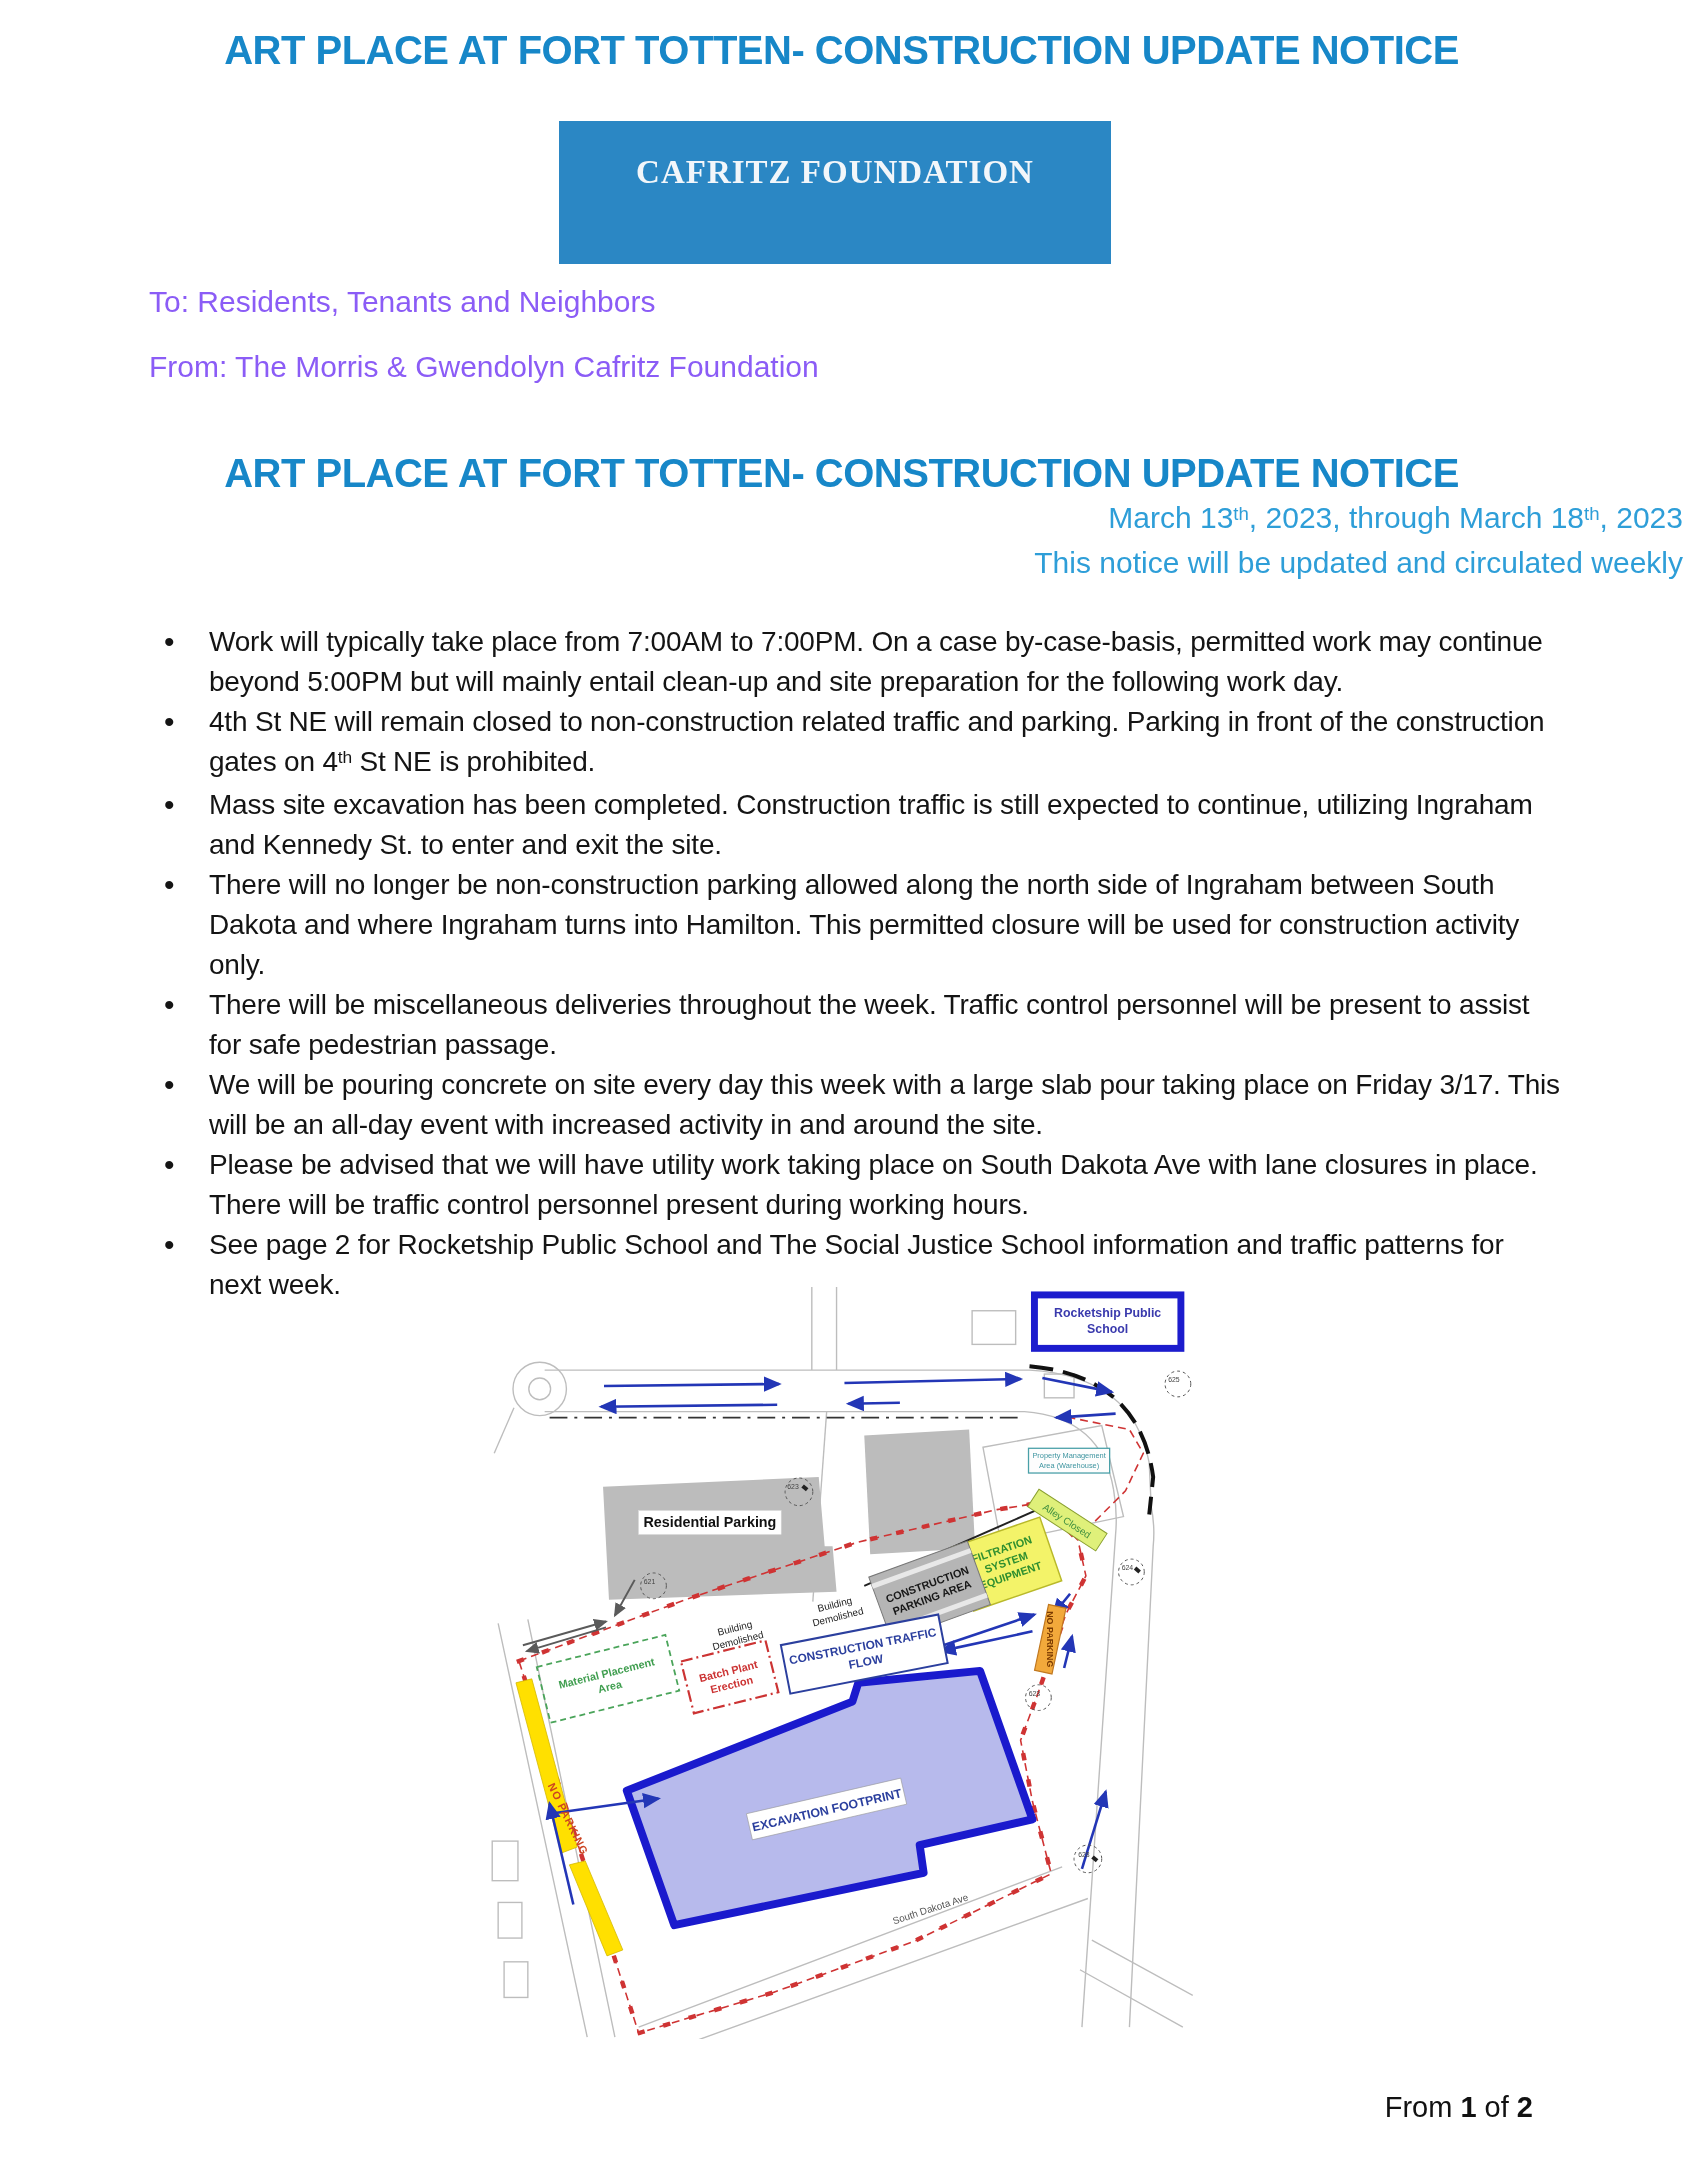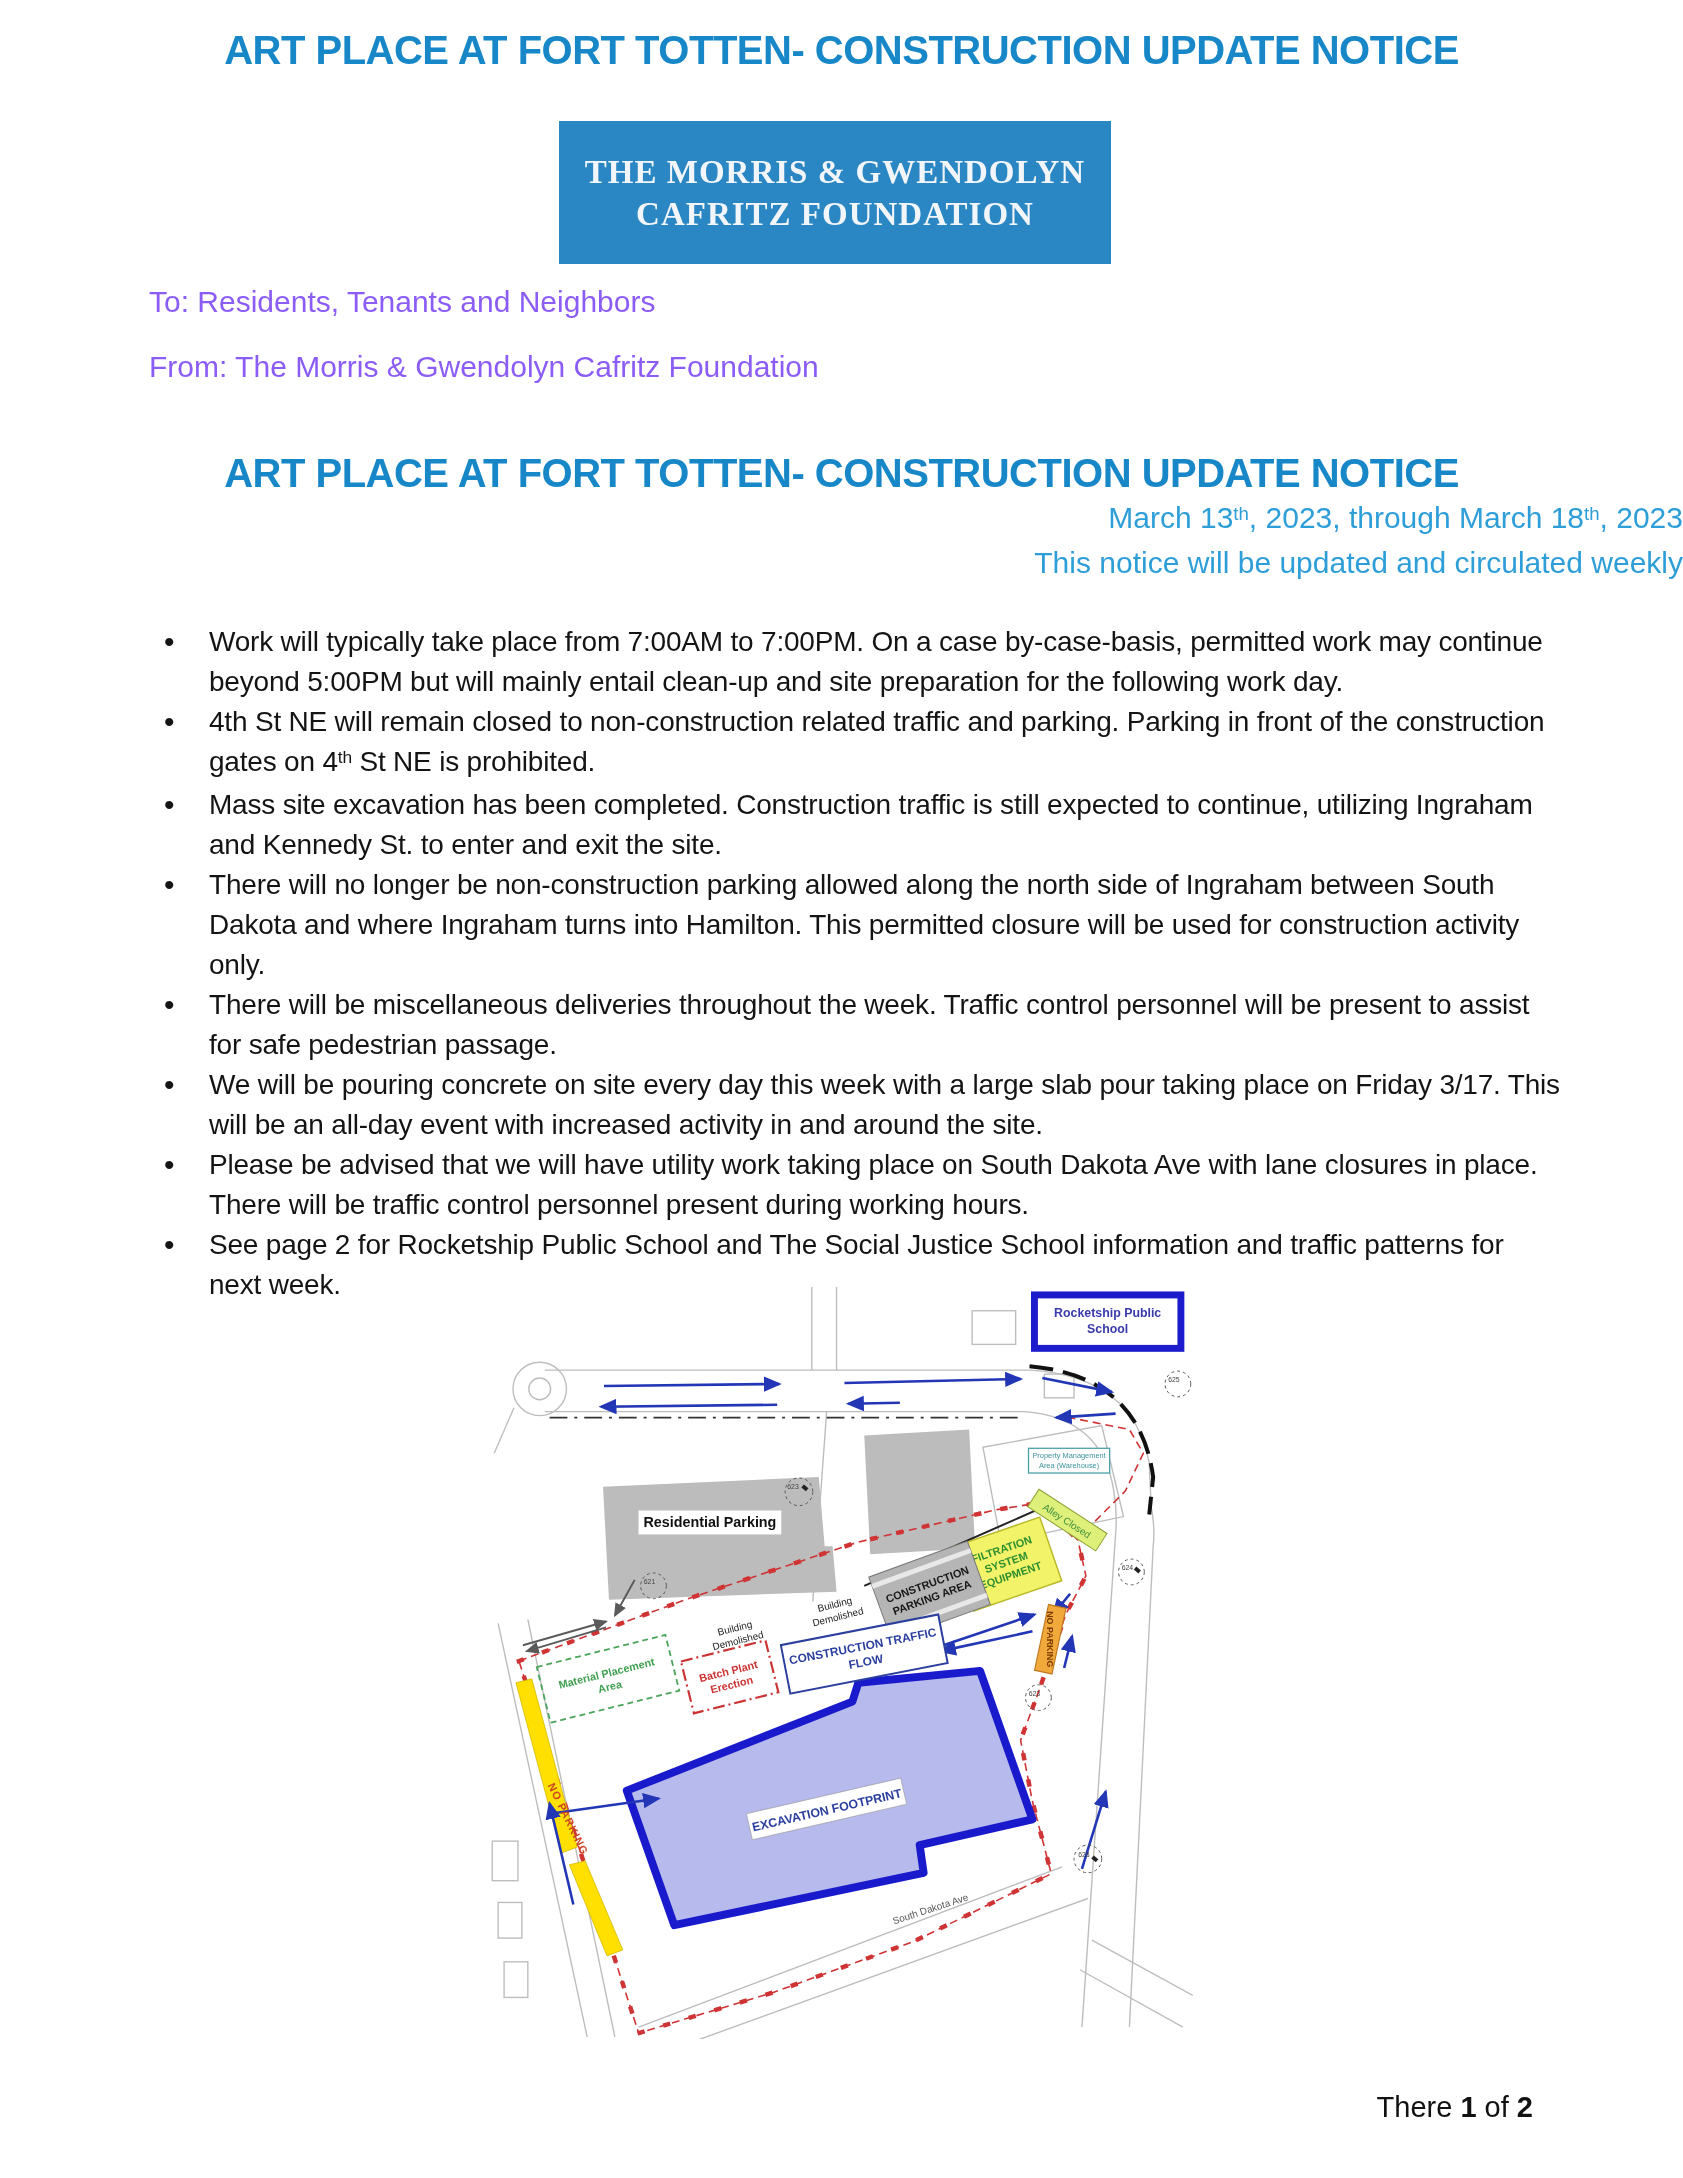--- a/index.html
+++ b/index.html
@@ -45,21 +45,20 @@
   .footer { top:2091px; right:150px; font-size:29px; color:#111; }
   .footer b { font-weight:bold; }
   svg text { font-family:"Liberation Sans", sans-serif; }
 </style>
 </head>
 <body>
 
 <div class="abs doc-title">ART PLACE AT FORT TOTTEN- CONSTRUCTION UPDATE NOTICE</div>
 
 <div class="abs banner">
-  <div>THE MORRIS &amp; GWENDOLYN</div>
   <div>CAFRITZ FOUNDATION</div>
 </div>
 
 <div class="abs addr-line" style="top:285px">To: Residents, Tenants and Neighbors</div>
 <div class="abs addr-line" style="top:350px">From: The Morris &amp; Gwendolyn Cafritz Foundation</div>
 
 <div class="abs section-title">ART PLACE AT FORT TOTTEN- CONSTRUCTION UPDATE NOTICE</div>
 
 <div class="abs date-line"><span>March 13</span><span class="sup">th</span><span>, 2023, through March 18</span><span class="sup">th</span><span>, 2023</span></div>
 
@@ -251,14 +250,14 @@
     <rect x="-80" y="-14" width="160" height="27" fill="#ffffff" stroke="#999" stroke-width="0.6"></rect>
     <text x="0" y="5" text-anchor="middle" font-size="12.5" font-weight="bold" fill="#2b3f9e">EXCAVATION FOOTPRINT</text>
   </g>
 
   <g transform="translate(445,629) rotate(-18)">
     <text x="0" y="3" text-anchor="middle" font-size="10" fill="#555">South Dakota Ave</text>
   </g>
 </svg>
 </div>
 
-<div class="abs footer"><span>There </span><b>1</b><span> of </span><b>2</b></div>
+<div class="abs footer"><span>From </span><b>1</b><span> of </span><b>2</b></div>
 
 
 </body></html>

